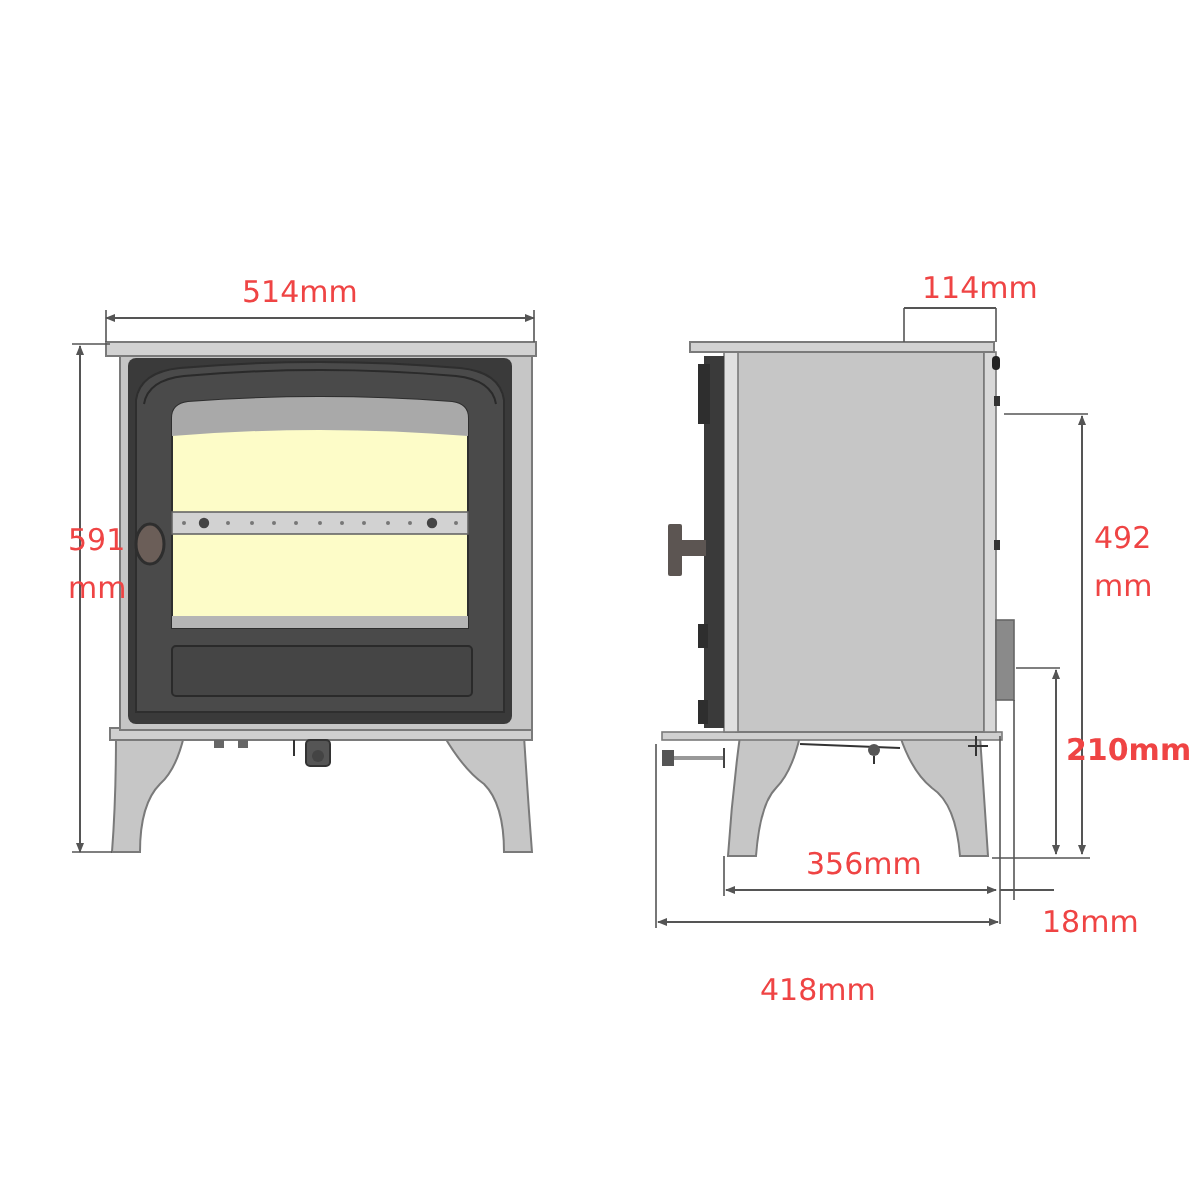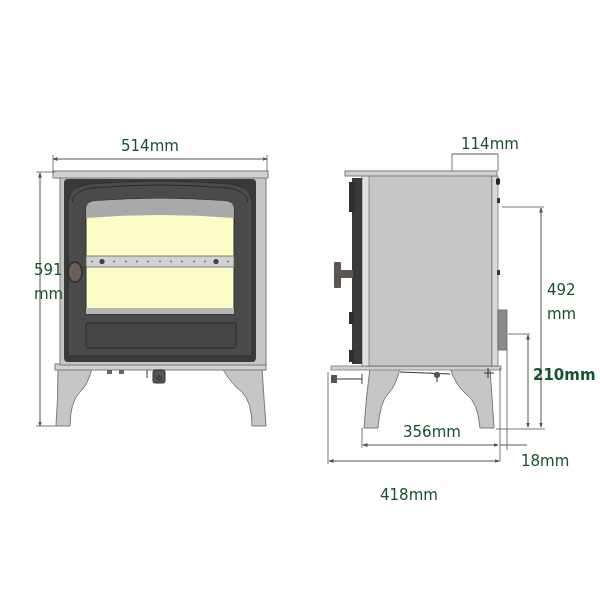--- a/index.html
+++ b/index.html
@@ -1,20 +1,20 @@
 <!DOCTYPE html>
 <html><head>
   <meta charset="utf-8">
   <style>
     html, body { margin: 0; padding: 0; background: #ffffff; }
     body { width: 600px; height: 600px; position: relative; overflow: hidden;
            font-family: "DejaVu Sans", sans-serif; }
     #drawing { position: absolute; left: 0; top: 0; width: 600px; height: 600px; }
     .dim-label { position: absolute; font-family: "DejaVu Sans", sans-serif;
-                 font-size: 15px; color: #14532d; line-height: 1; white-space: nowrap; }
+                 font-size: 15px; color: #ef4444; line-height: 1; white-space: nowrap; }
     .dim-label.stack { text-align: left; line-height: 24px; }
   </style>
 </head>
 <body>
 
 <svg id="drawing" viewBox="0 0 600 600" xmlns="http://www.w3.org/2000/svg">
   <defs>
     <marker id="arr" viewBox="0 0 10 10" refX="9" refY="5" markerWidth="5" markerHeight="5" orient="auto-start-reverse">
       <path d="M0,1 L10,5 L0,9 z" fill="#555"></path>
     </marker>
@@ -152,20 +152,20 @@
   </g>
 </svg>
 
 <div class="dim-label" style="left:121px; top:139px;">514mm</div>
 <div class="dim-label stack" style="left:4px; top:258px;margin-left:30px;">
   <div>591</div>
   <div>mm</div>
 </div>
 
 <div class="dim-label" style="left:461px; top:137px;">114mm</div>
-<div class="dim-label stack" style="left:547px; top:257px;margin-top:21px;">
+<div class="dim-label stack" style="left:547px; top:257px;">
   <div>492</div>
   <div>mm</div>
 </div>
 <div class="dim-label" style="left:533px; top:368px;font-weight:bold;">210mm</div>
 <div class="dim-label" style="left:403px; top:425px;">356mm</div>
 <div class="dim-label" style="left:521px; top:454px;">18mm</div>
 <div class="dim-label" style="left:380px; top:488px;">418mm</div>
 
 </body></html>

